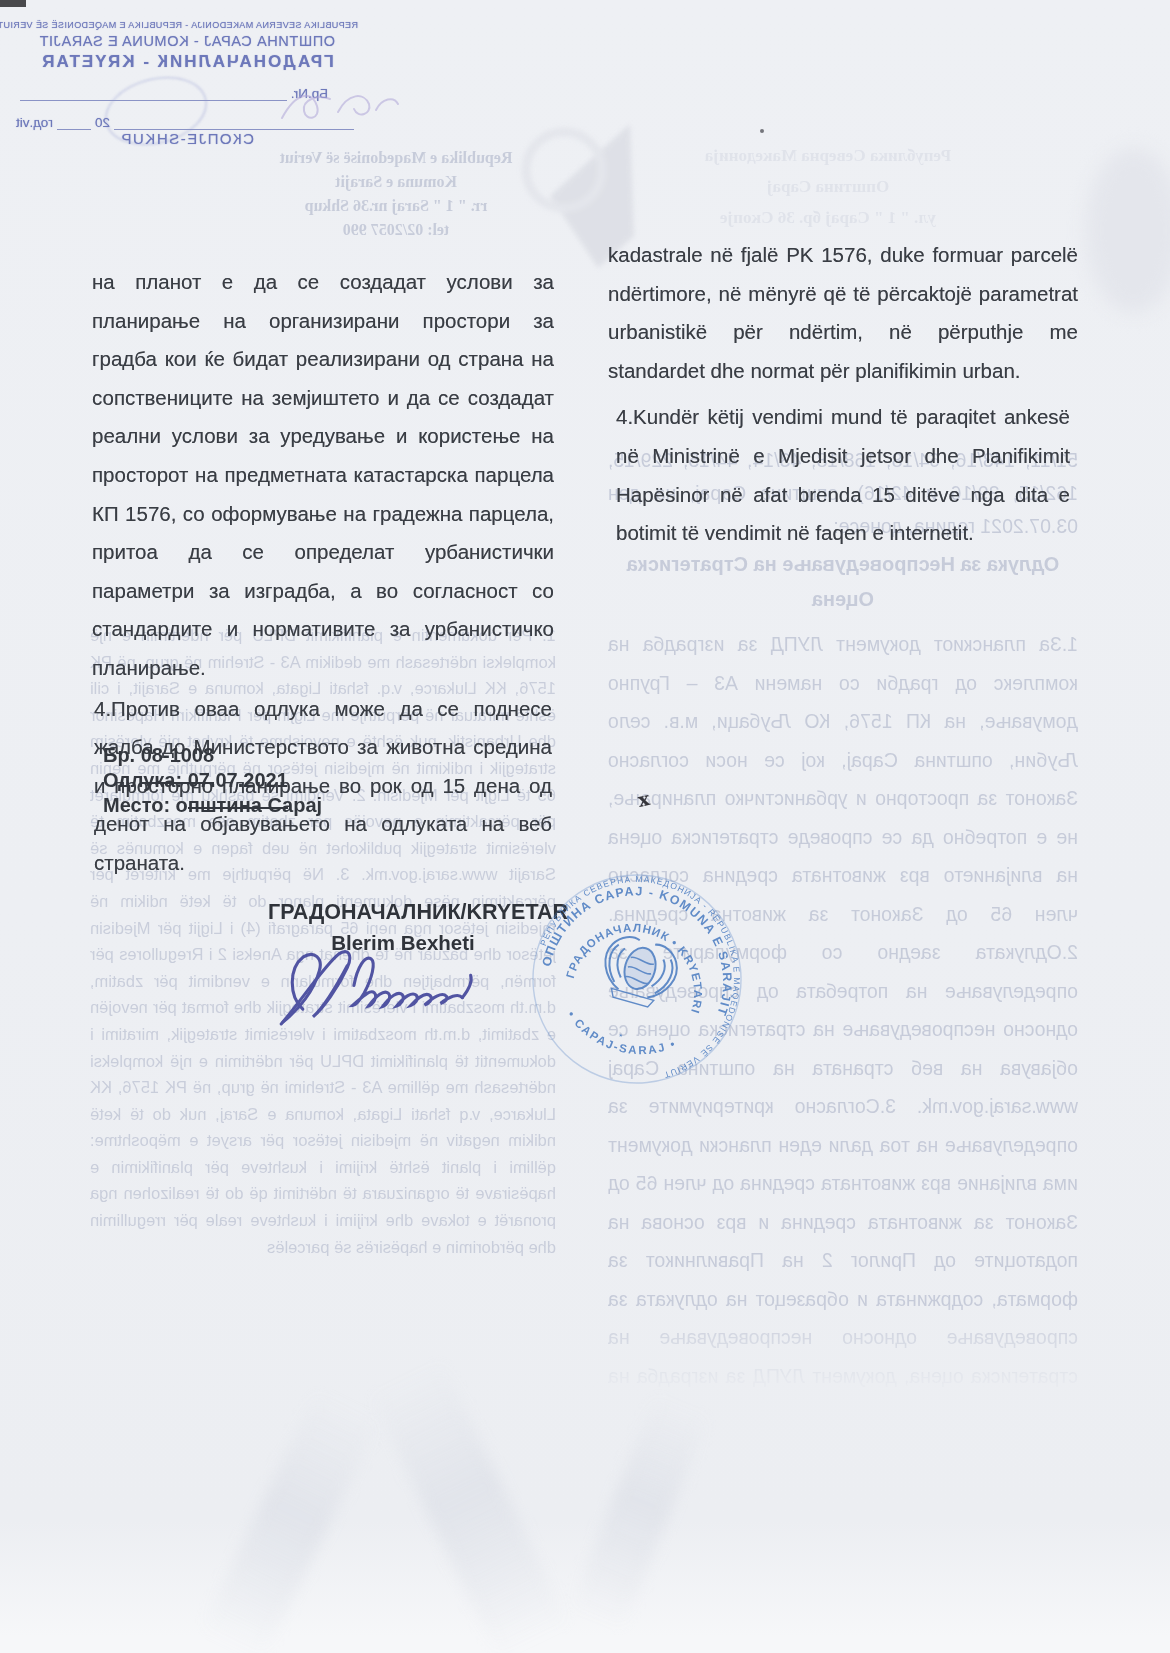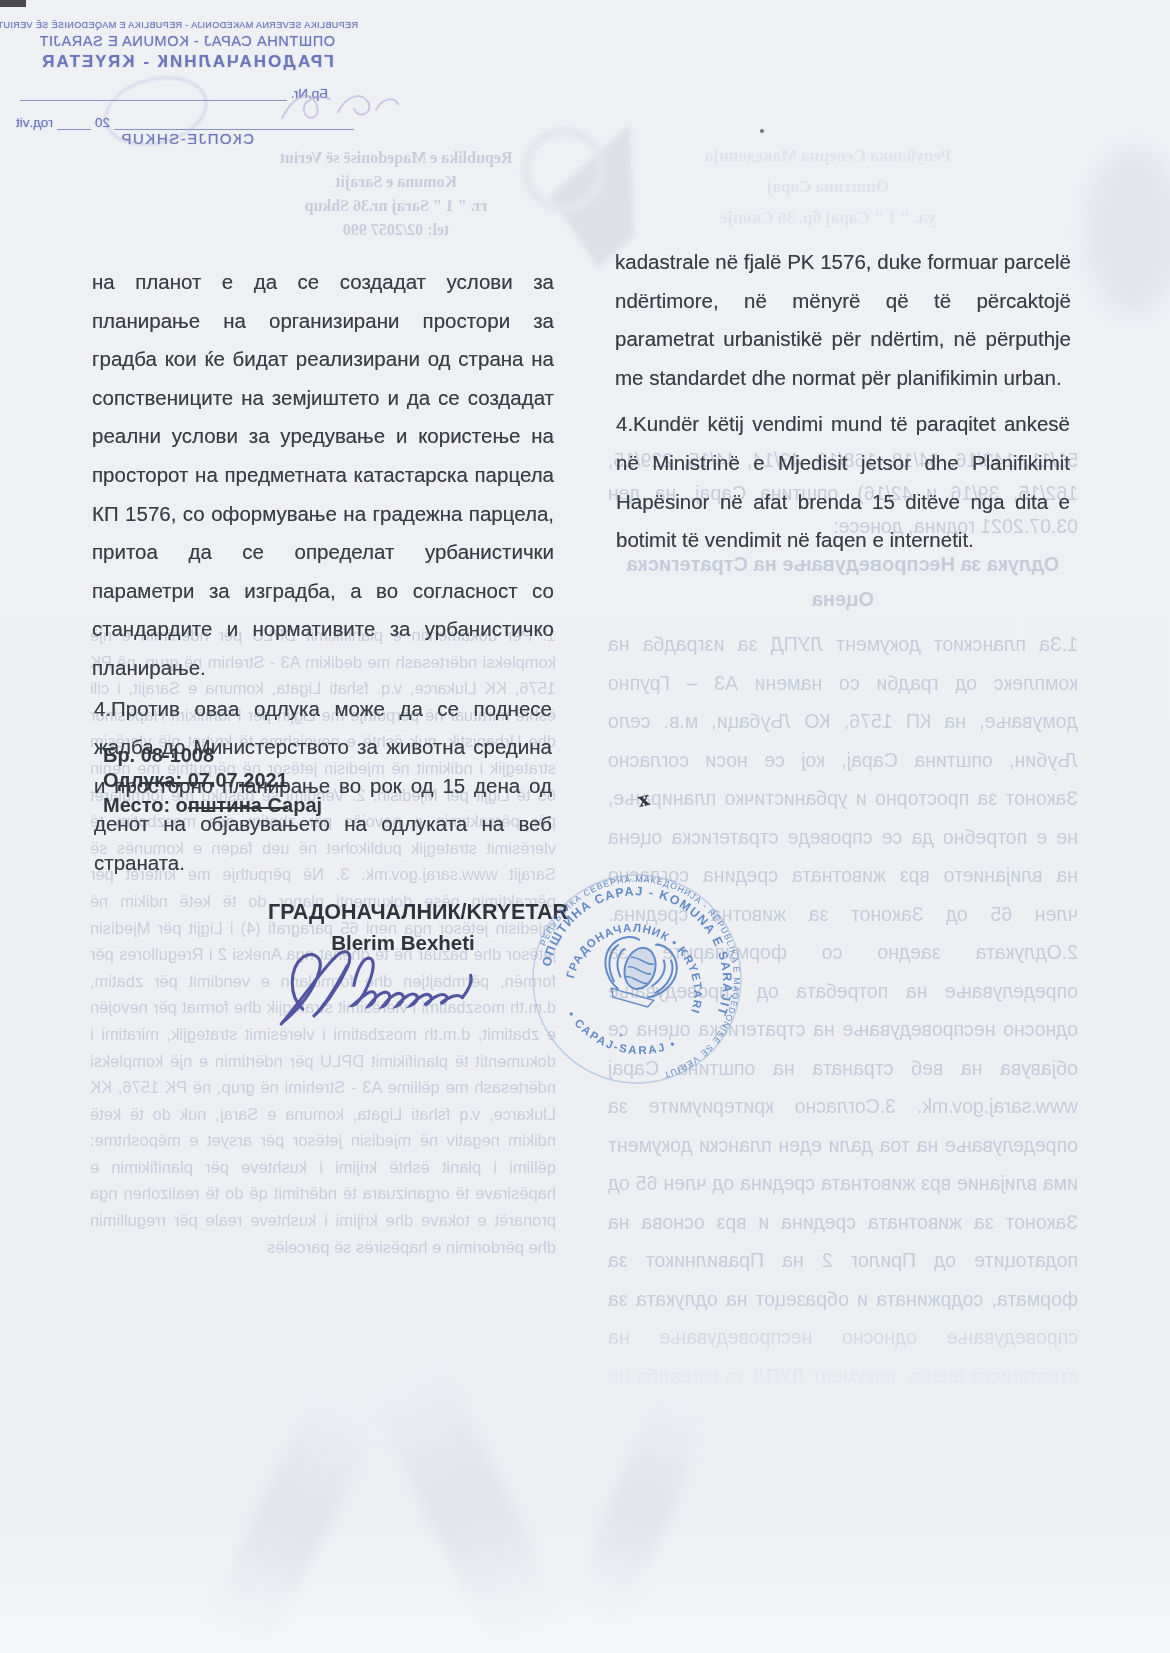--- a/index.html
+++ b/index.html
@@ -111,21 +111,21 @@
   </div>
   <svg class="abs scribble" viewBox="0 0 132 48">
     <path d="M6,34 C20,8 36,6 41,22 C45,35 30,38 28,27 C26,16 41,10 54,15 M62,28 C72,9 88,8 93,20 C96,30 82,35 78,25 M100,26 C106,14 118,12 122,20" fill="none" stroke="#b0a6d8" stroke-width="2" stroke-linecap="round"></path>
   </svg>
 
   <div class="abs para col-left">
     <p style="margin:0;">на планот е да се создадат услови за планирање на организирани простори за градба кои ќе бидат реализирани од страна на сопствениците на земјиштето и да се создадат реални услови за уредување и користење на просторот на предметната катастарска парцела КП 1576, со оформување на градежна парцела, притоа да се определат урбанистички параметри за изградба, а во согласност со стандардите и нормативите за урбанистичко планирање.</p>
     <p style="margin:2px;">4.Против оваа одлука може да се поднесе жалба до Министерството за животна средина и просторно планирање во рок од 15 дена од денот на објавувањето на одлуката на веб страната.</p>
   </div>
   <div class="abs para col-right">
-    <p style="margin:7px;">kadastrale në fjalë PK 1576, duke formuar parcelë ndërtimore, në mënyrë që të përcaktojë parametrat urbanistikë për ndërtim, në përputhje me standardet dhe normat për planifikimin urban.</p>
+    <p style="margin:0;">kadastrale në fjalë PK 1576, duke formuar parcelë ndërtimore, në mënyrë që të përcaktojë parametrat urbanistikë për ndërtim, në përputhje me standardet dhe normat për planifikimin urban.</p>
     <p style="margin:8px;">4.Kundër këtij vendimi mund të paraqitet ankesë në Ministrinë e Mjedisit jetsor dhe Planifikimit Hapësinor në afat brenda 15 ditëve nga dita e botimit të vendimit në faqen e internetit.</p>
   </div>
 
   <div class="abs ref-block">
     <div><span>Бр. </span><span class="uv">08-1008</span></div>
     <div><span>Одлука: </span><span class="uv">07.07.2021</span></div>
     <div><span>Место: </span><span>општина Сарај</span></div>
   </div>
 
   <div class="abs sign-title">ГРАДОНАЧАЛНИК/KRYETAR</div>

